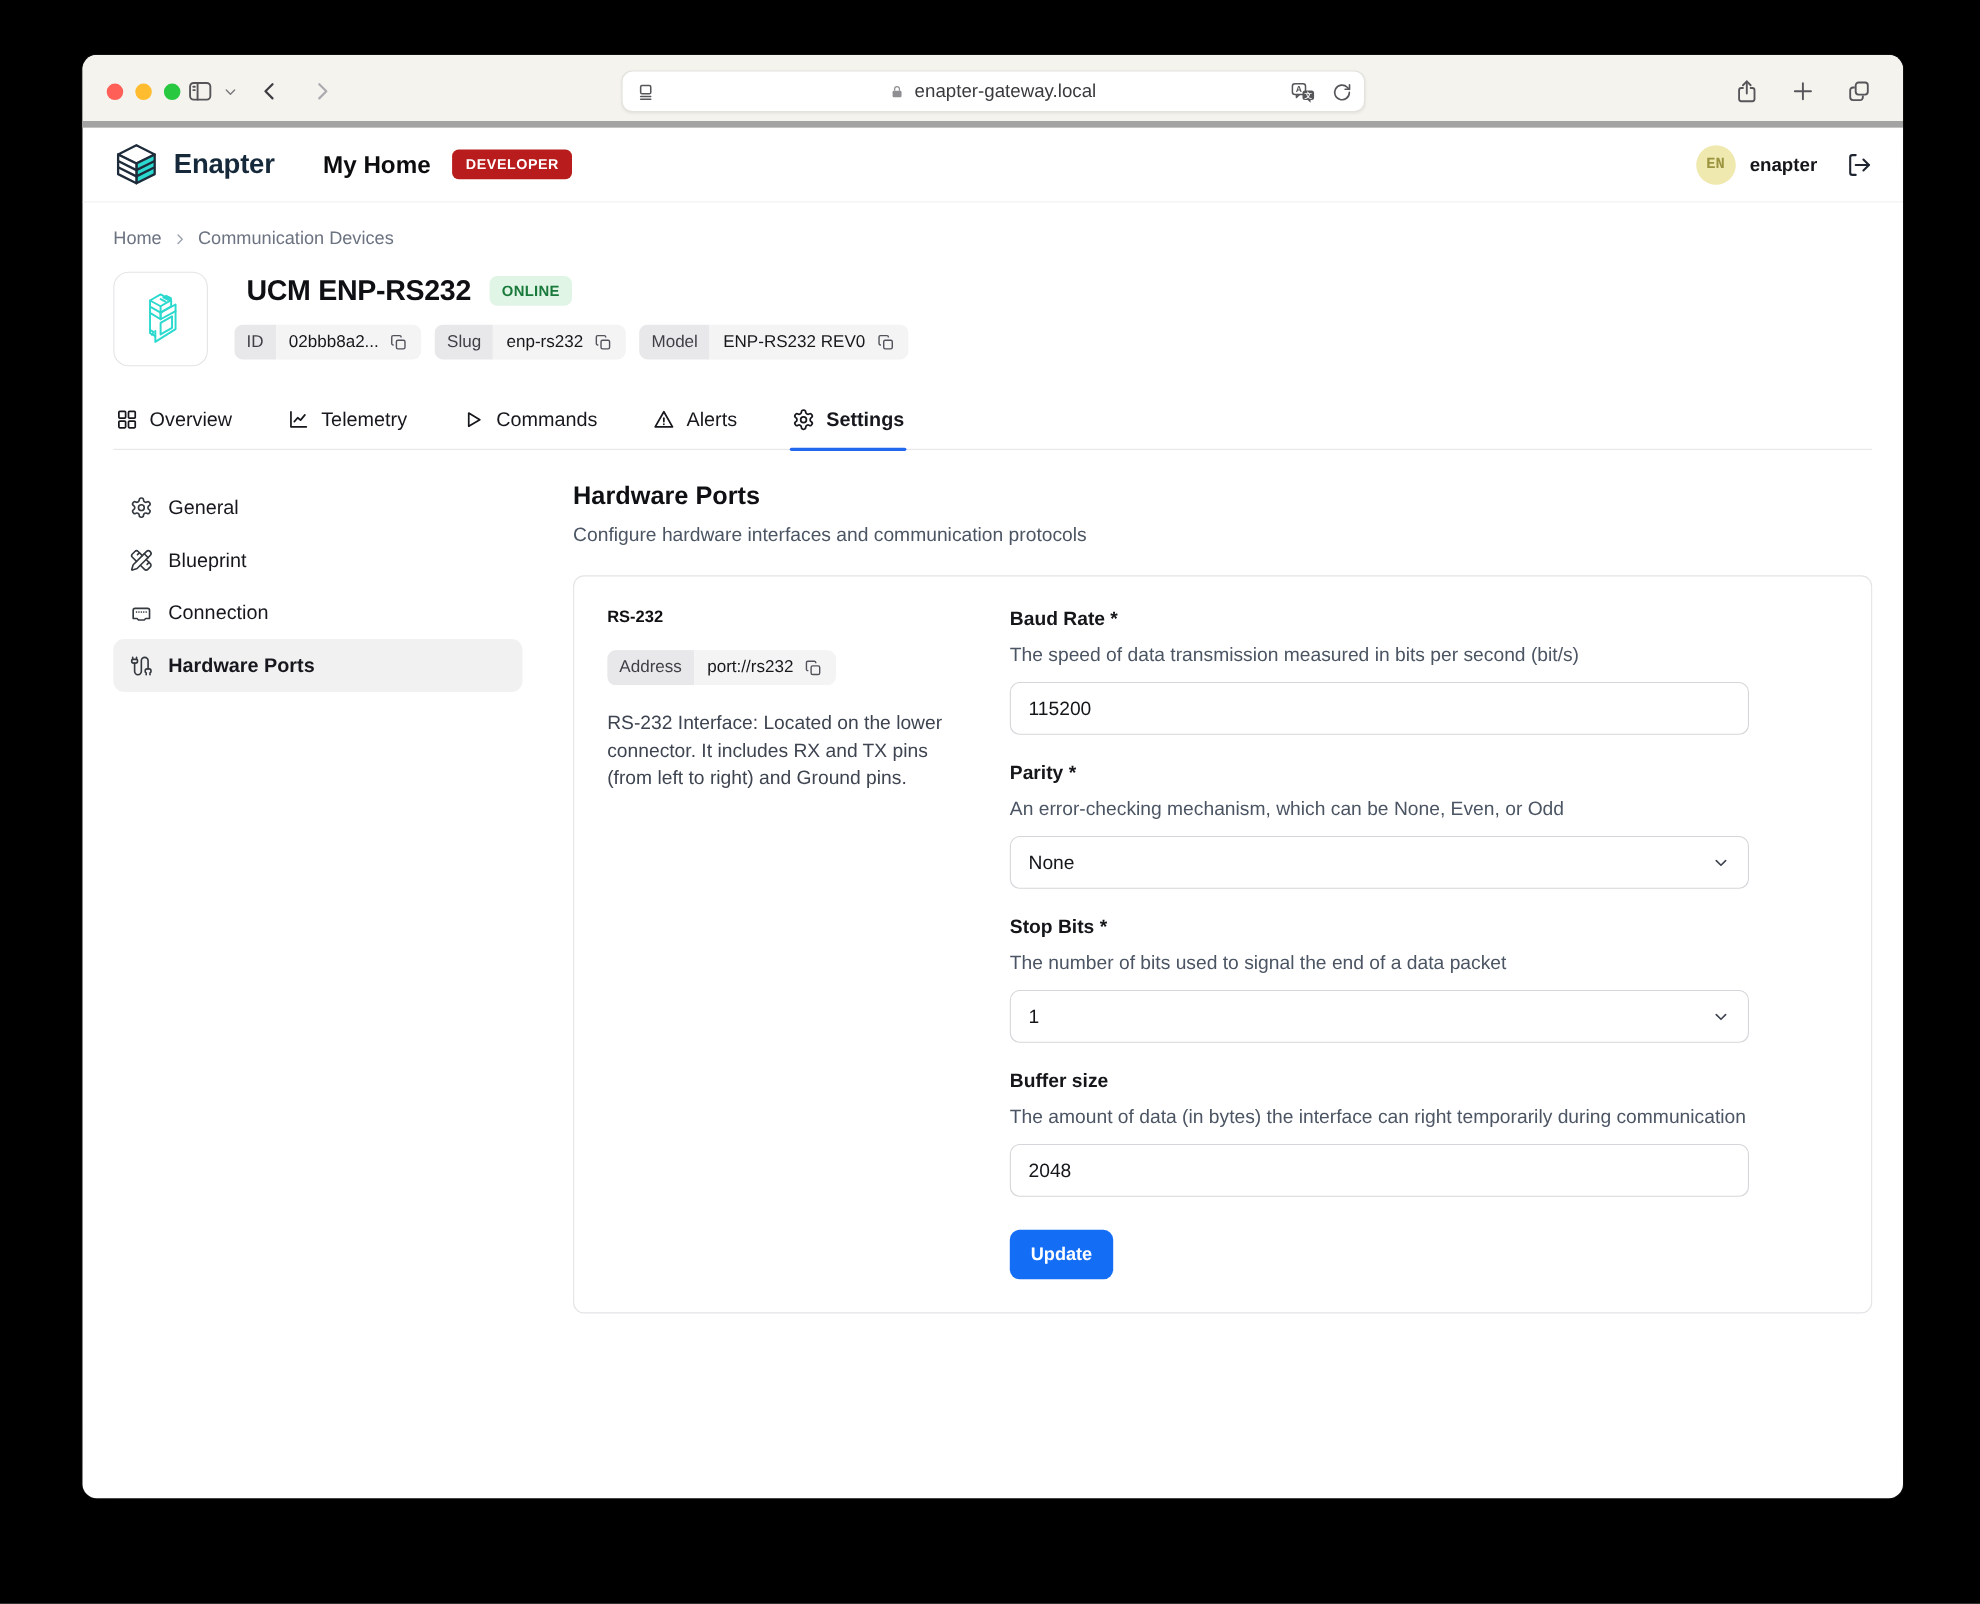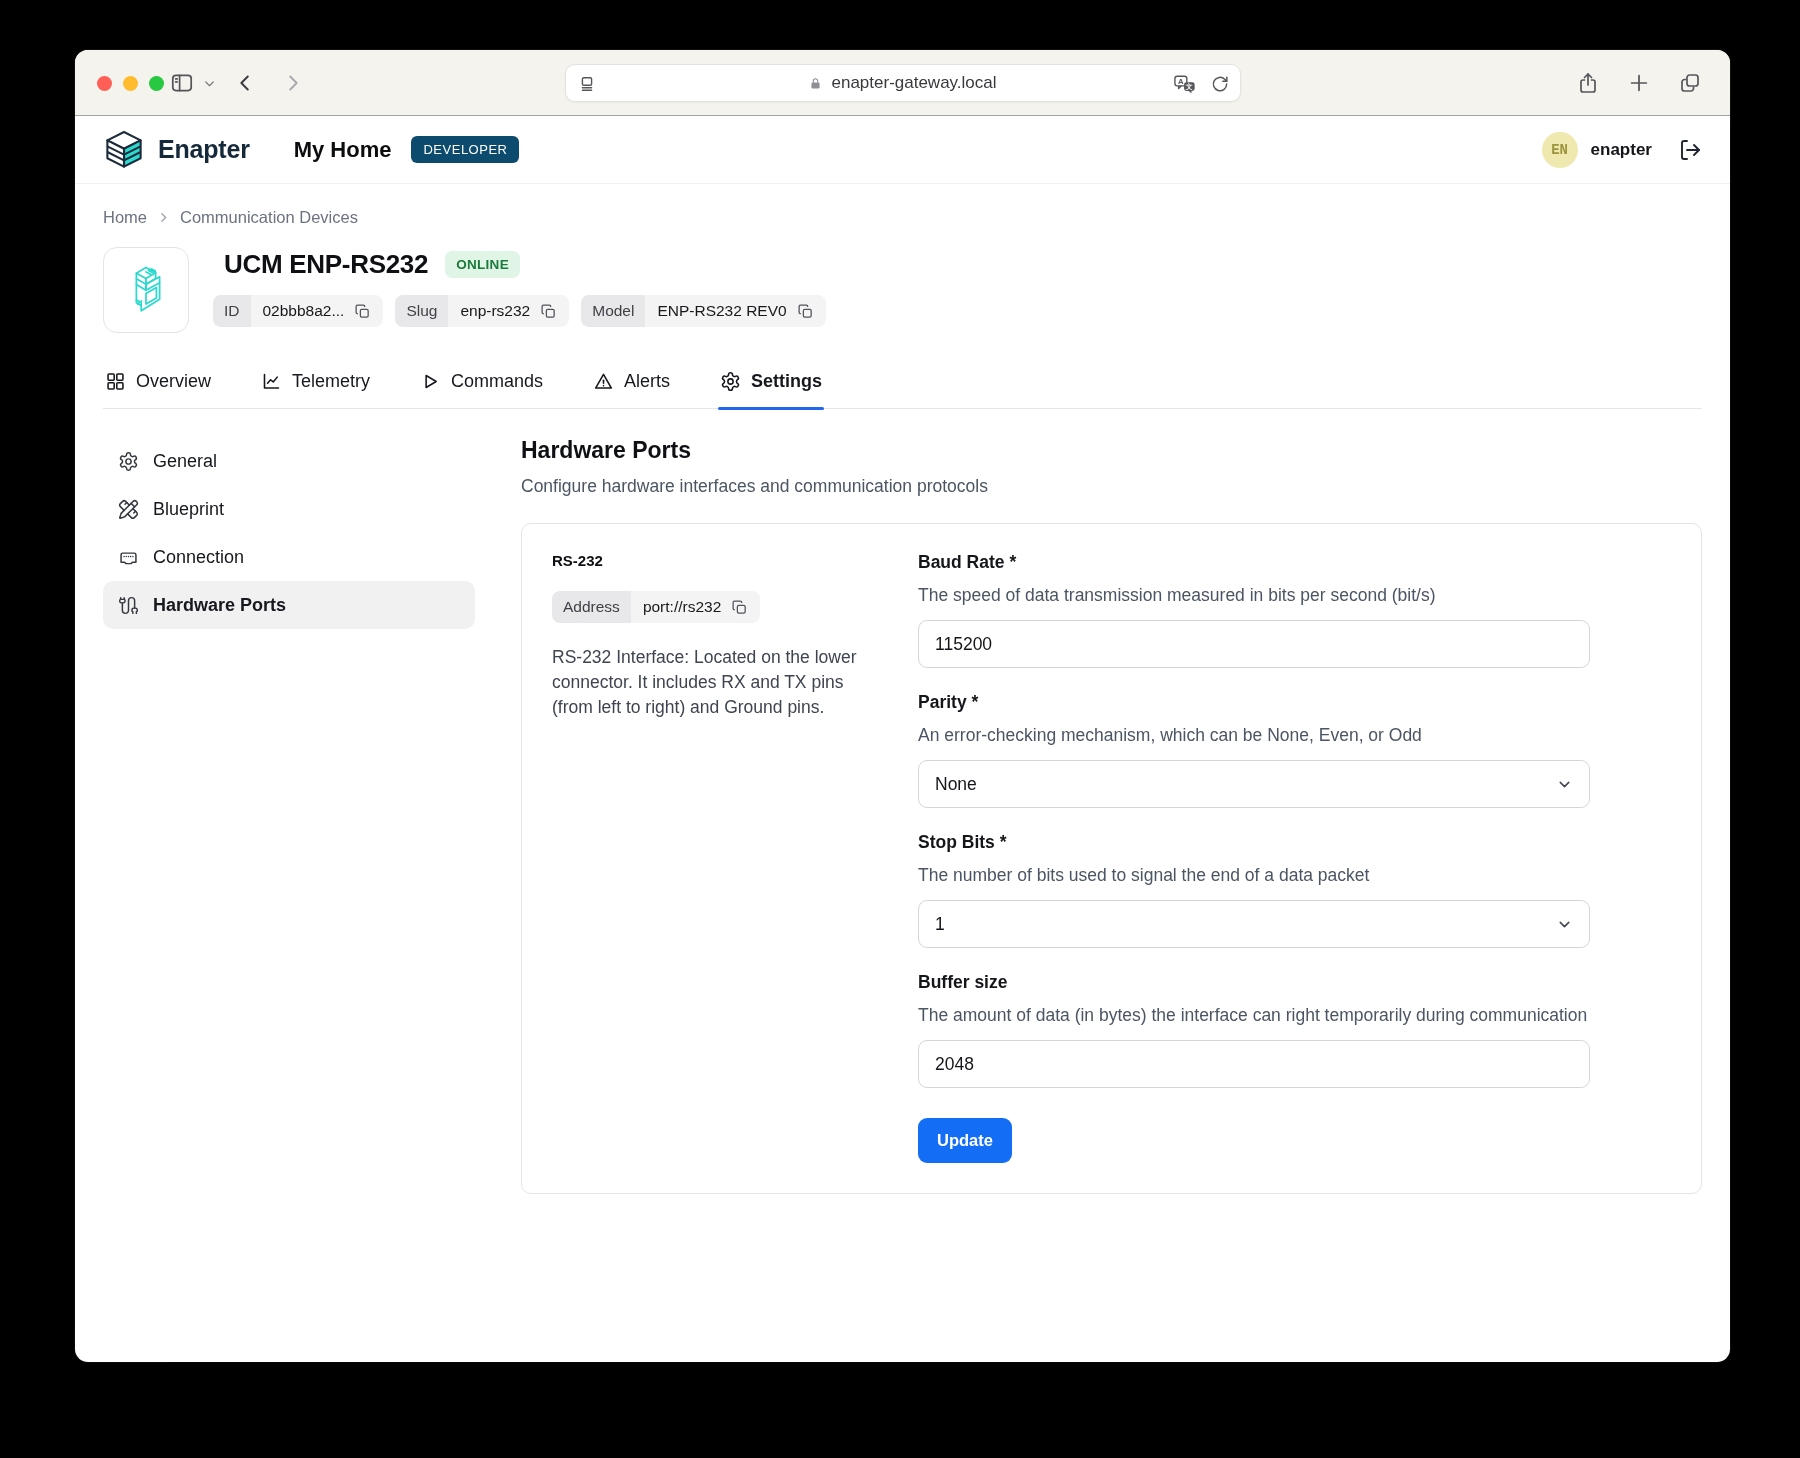--- a/index.html
+++ b/index.html
@@ -15,21 +15,21 @@
   
   .window {
     position:absolute; left:75px; top:50px; width:1655px; height:1312px;
     background:#fff; border-radius:13px; overflow:hidden;
     box-shadow:0 35px 90px rgba(0,0,0,.85), 0 0 0 1px rgba(255,255,255,.08);
     display:flex; flex-direction:column;
   }
 
   
   .chrome {
-    height:66px; flex:none; background:#F4F3EE; border-bottom:1px solid #a3a3a3;
+    height:66px; flex:none; background:#F4F3EE; border-bottom:6px solid #a3a3a3;
     position:relative;
   }
   .traffic { position:absolute; left:22px; top:26px; display:flex; gap:11px; }
   .dot { width:15px; height:15px; border-radius:50%; }
   .dot.red { background:#FF5F57; } .dot.yellow { background:#FEBC2E; } .dot.green { background:#28C840; }
   .chrome-left { position:absolute; left:94px; top:0; height:66px; display:flex; align-items:center; color:#55555A; }
   .cbtn { display:flex; align-items:center; justify-content:center; }
   .addressbar {
     position:absolute; left:50%; top:14px; transform:translateX(-50%);
     width:676px; height:38px; background:#FFFFFF; border:1px solid #E3E2DD;
@@ -43,21 +43,21 @@
   }
   .addr-right { position:absolute; right:10px; top:8px; display:flex; gap:12px; align-items:center; color:#55555A; }
   .chrome-right { position:absolute; right:28px; top:0; height:66px; display:flex; align-items:center; gap:28px; color:#55555A; }
 
   
   .appbar { height:68px; flex:none; display:flex; align-items:center; padding:0 28px; border-bottom:1px solid #F1F1F2; }
   .brand { display:flex; align-items:center; gap:13px; }
   .brand-name { font-size:25px; font-weight:700; color:#16293B; letter-spacing:-0.2px; }
   .site-name { font-size:22px; font-weight:700; color:#0B0C0E; margin-left:44px; }
   .dev-badge {
-    margin-left:20px; background:#0c4a6e; color:#fff; font-size:13px; font-weight:400;
+    margin-left:20px; background:#b91c1c; color:#fff; font-size:13px; font-weight:700;
     letter-spacing:.5px; padding:6px 12px; border-radius:6px;
   }
   .appbar-right { margin-left:auto; display:flex; align-items:center; }
   .avatar {
     width:36px; height:36px; border-radius:50%; background:#EFE9AF; color:#9C943F;
     display:flex; align-items:center; justify-content:center; font-size:14px; font-weight:700;font-family:Liberation Mono, monospace;
   }
   .user-name { font-size:17px; font-weight:700; color:#14161A; margin-left:13px; }
   .logout { margin-left:26px; color:#1F2530; }
 

